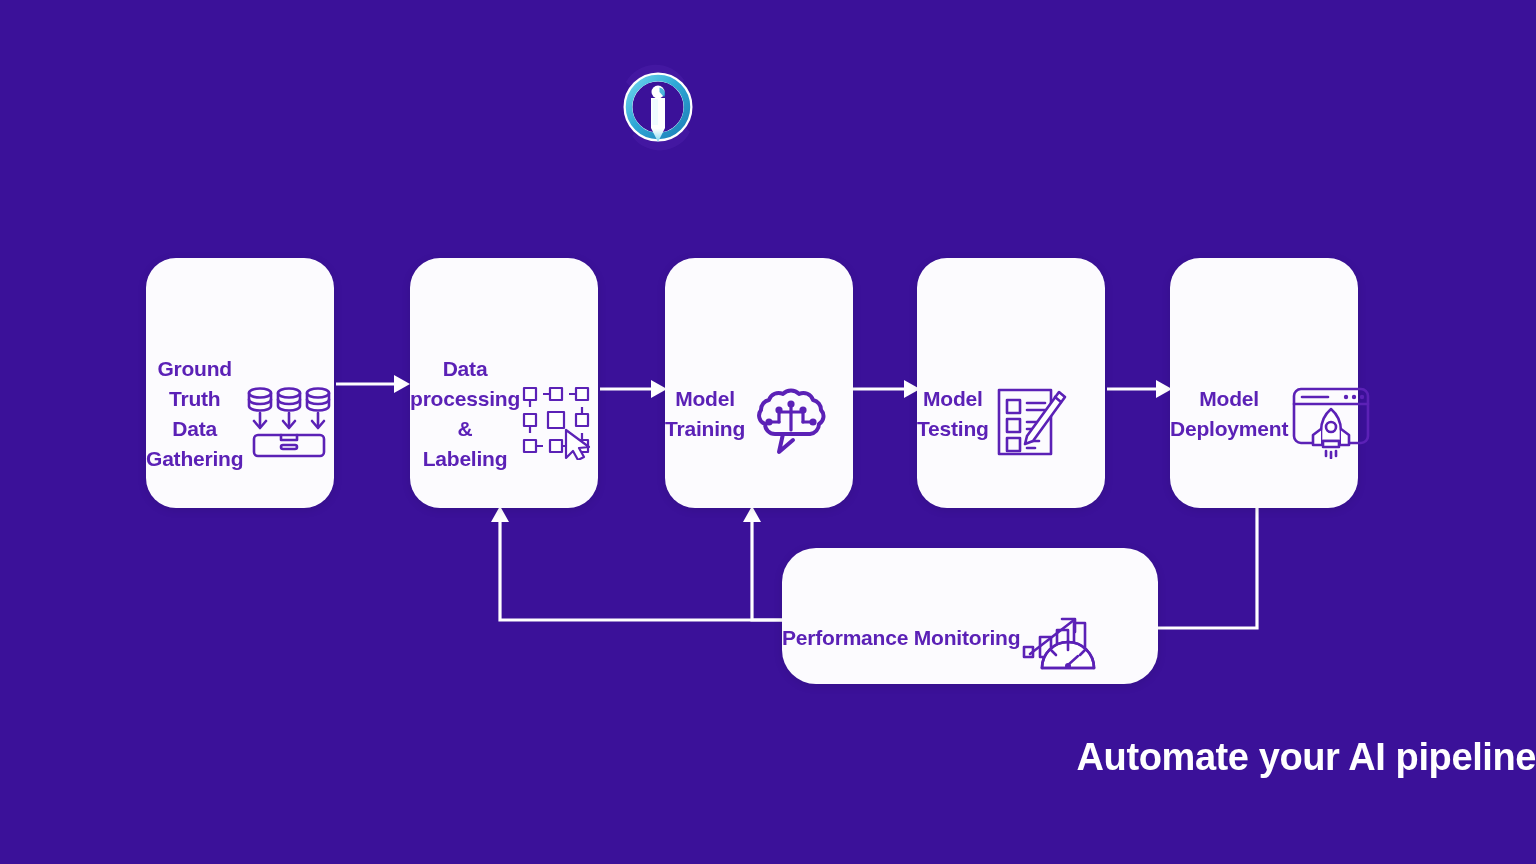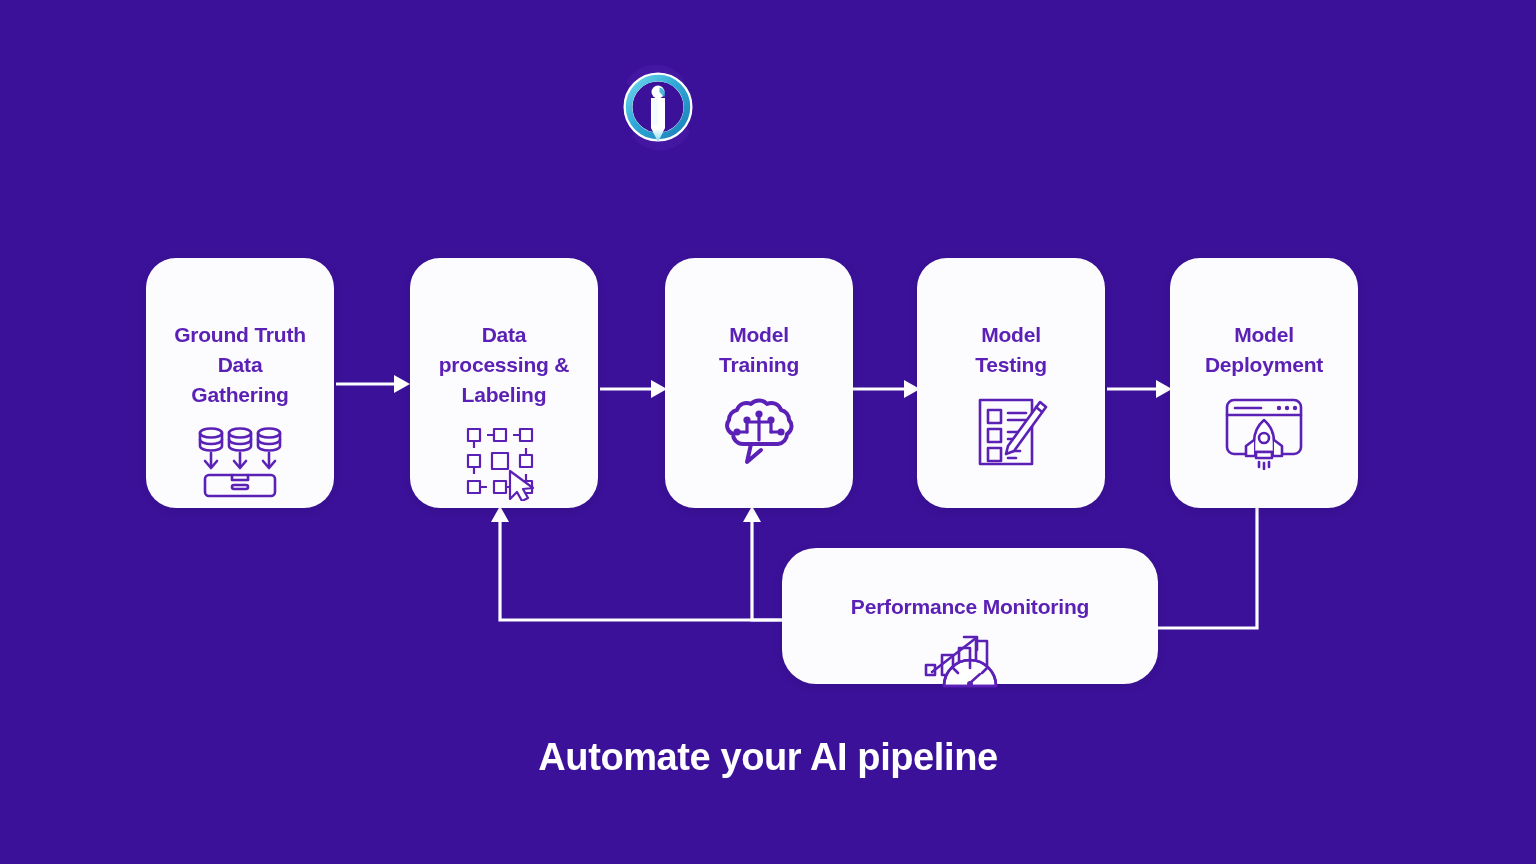--- a/index.html
+++ b/index.html
@@ -20,21 +20,21 @@
   .logo-text {
     color:#FFFFFF; font-size:31px; font-weight:700;
     line-height:1.38; letter-spacing:-0.2px; white-space:pre-line;
   }
 
   
   .card {
     position:absolute;
     background:#FCFBFE;
     border-radius:30px;
-    display:flex; flex-direction:column;
+    display:flex; flex-direction:row;
     align-items:center;
     box-shadow:0 2px 10px rgba(0,0,0,0.10);
   }
   .card .card-title {
     color:#5B21B6;
     font-weight:700;
     font-size:21px;
     line-height:1.42;
     text-align:center;
     white-space:pre-line;
@@ -61,21 +61,21 @@
 
   
   .conn-svg {
     position:absolute; left:0; top:0; width:1536px; height:864px;
     pointer-events:none;
   }
 
   
   .footer-title {
     position:absolute; left:0; top:736px; width:1536px;
-    text-align:center; color:#FFFFFF;
+    text-align:right; color:#FFFFFF;
     font-size:38px; font-weight:700; letter-spacing:-0.4px;
   }
 </style>
 </head>
 <body>
 
 <div id="stage">
 
   <div class="logo-block">
     <div class="logo-mark">

